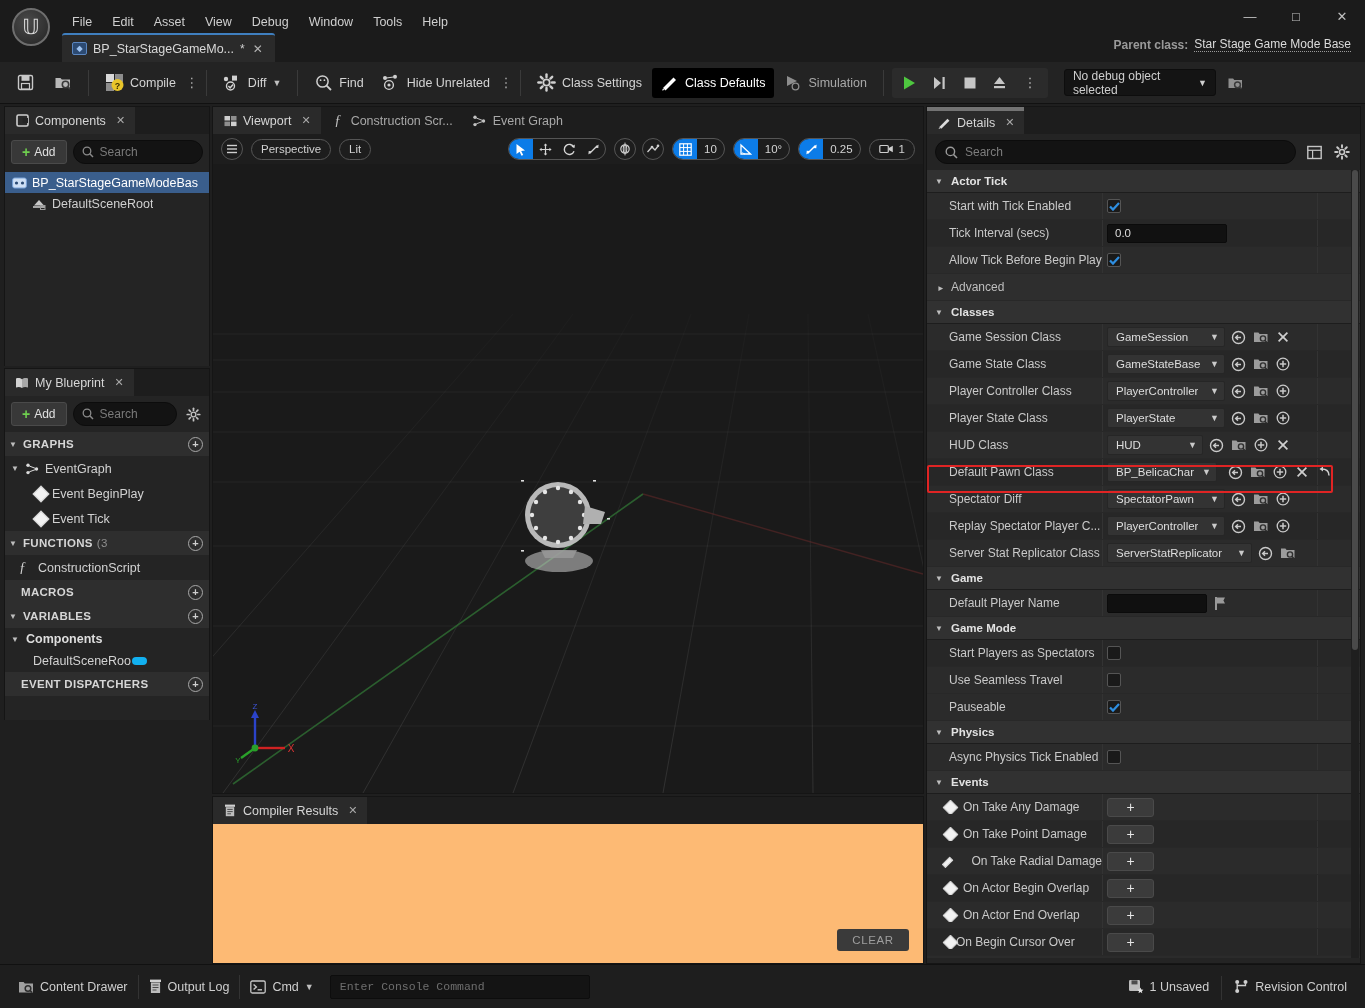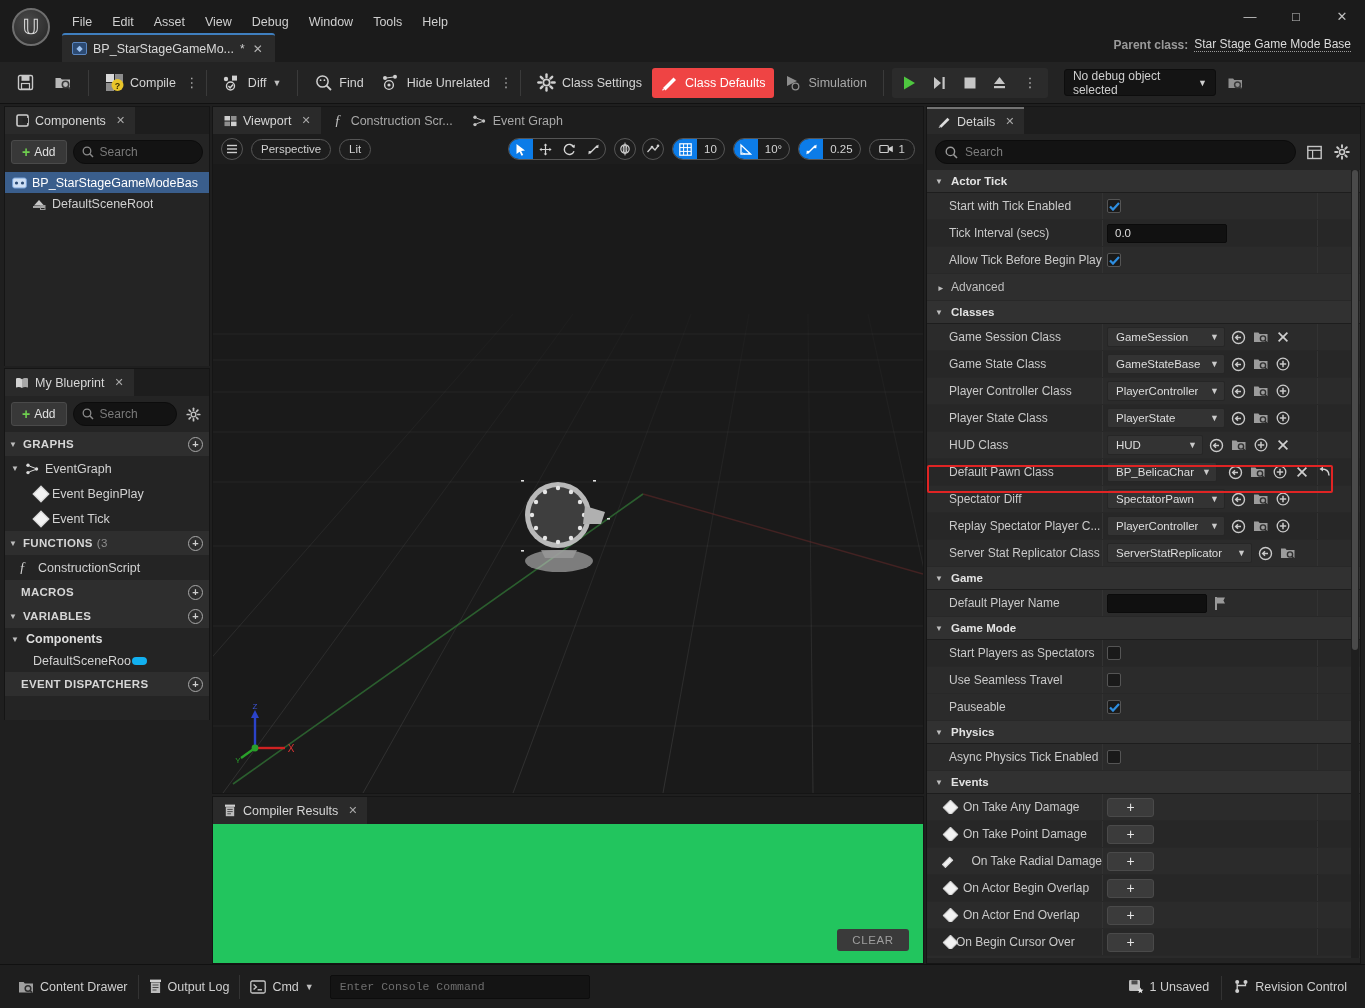--- a/index.html
+++ b/index.html
@@ -61,21 +61,21 @@
   .toolbar {
     position: absolute; left: 0; top: 62px; width: 1365px; height: 42px;
     background: #232323; border-bottom: 1px solid #111;
     display: flex; align-items: center; padding: 0 8px; gap: 2px;
   }
   .tb-item {
     display: flex; align-items: center; gap: 6px;
     height: 30px; padding: 0 8px; border-radius: 3px;
     color: #d4d4d4; font-size: 12.5px; white-space: nowrap; cursor: default;
   }
-  .tb-item.active { background: #ef4444; color: #fff; }
+  .tb-item.active { background: #000000; color: #fff; }
   .tb-sep { width: 1px; height: 26px; background: #3a3a3a; margin: 0 6px; }
   .tb-kebab { width: 12px; display: flex; align-items: center; justify-content: center; color: #b0b0b0; font-size: 13px; letter-spacing: 0; cursor: pointer; }
   .tb-ic { width: 19px; height: 19px; display: flex; align-items: center; justify-content: center; }
   .transport { display: flex; align-items: center; gap: 2px; background: #2b2b2b; border-radius: 3px; padding: 2px 4px; }
   .tp { width: 28px; height: 26px; display: flex; align-items: center; justify-content: center; cursor: pointer; }
   .debugsel {
     display: flex; align-items: center; justify-content: space-between;
     width: 152px; height: 27px; padding: 0 8px;
     background: #141414; border: 1px solid #0d0d0d; border-radius: 3px;
     color: #cfcfcf; font-size: 12px; cursor: pointer;
@@ -827,28 +827,28 @@
                 <line x1="3.3" y1="5.4" x2="8.7" y2="5.4"></line>
                 <line x1="3.3" y1="7.6" x2="8.7" y2="7.6"></line>
                 <line x1="3.3" y1="9.8" x2="7" y2="9.8"></line>
               </g>
             </svg>
         </span>
         <span>Compiler Results</span>
         <span class="x">✕</span>
       </div>
     </div>
-    <div style="position:relative;height:139px;background:#22c55e">
+    <div style="position:relative;height:139px;background:#fdba74">
       <div class="clearbtn">CLEAR</div>
     </div>
   </div>
 
   <div class="panel" id="details-panel">
     <div class="panel-tabs">
-      <div class="ptab" style="border-top:2px solid #737373;height:27px">
+      <div class="ptab" style="border-top:4px solid #737373;height:27px">
         <span class="ti">
           <svg width="14" height="14" viewBox="0 0 18 18">
               <path d="M3 14 L13.5 3.5 L16 6 L5.5 16.5 Z" fill="#dcdcdc"></path>
               <path d="M2 16.5 L4.5 16 L3 14.5 Z" fill="#dcdcdc"></path>
             </svg>
         </span>
         <span>Details</span>
         <span class="x">✕</span>
       </div>
     </div>

